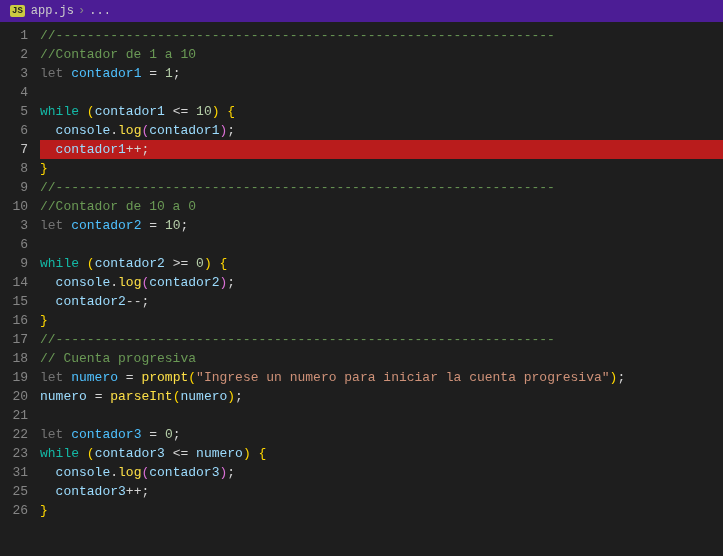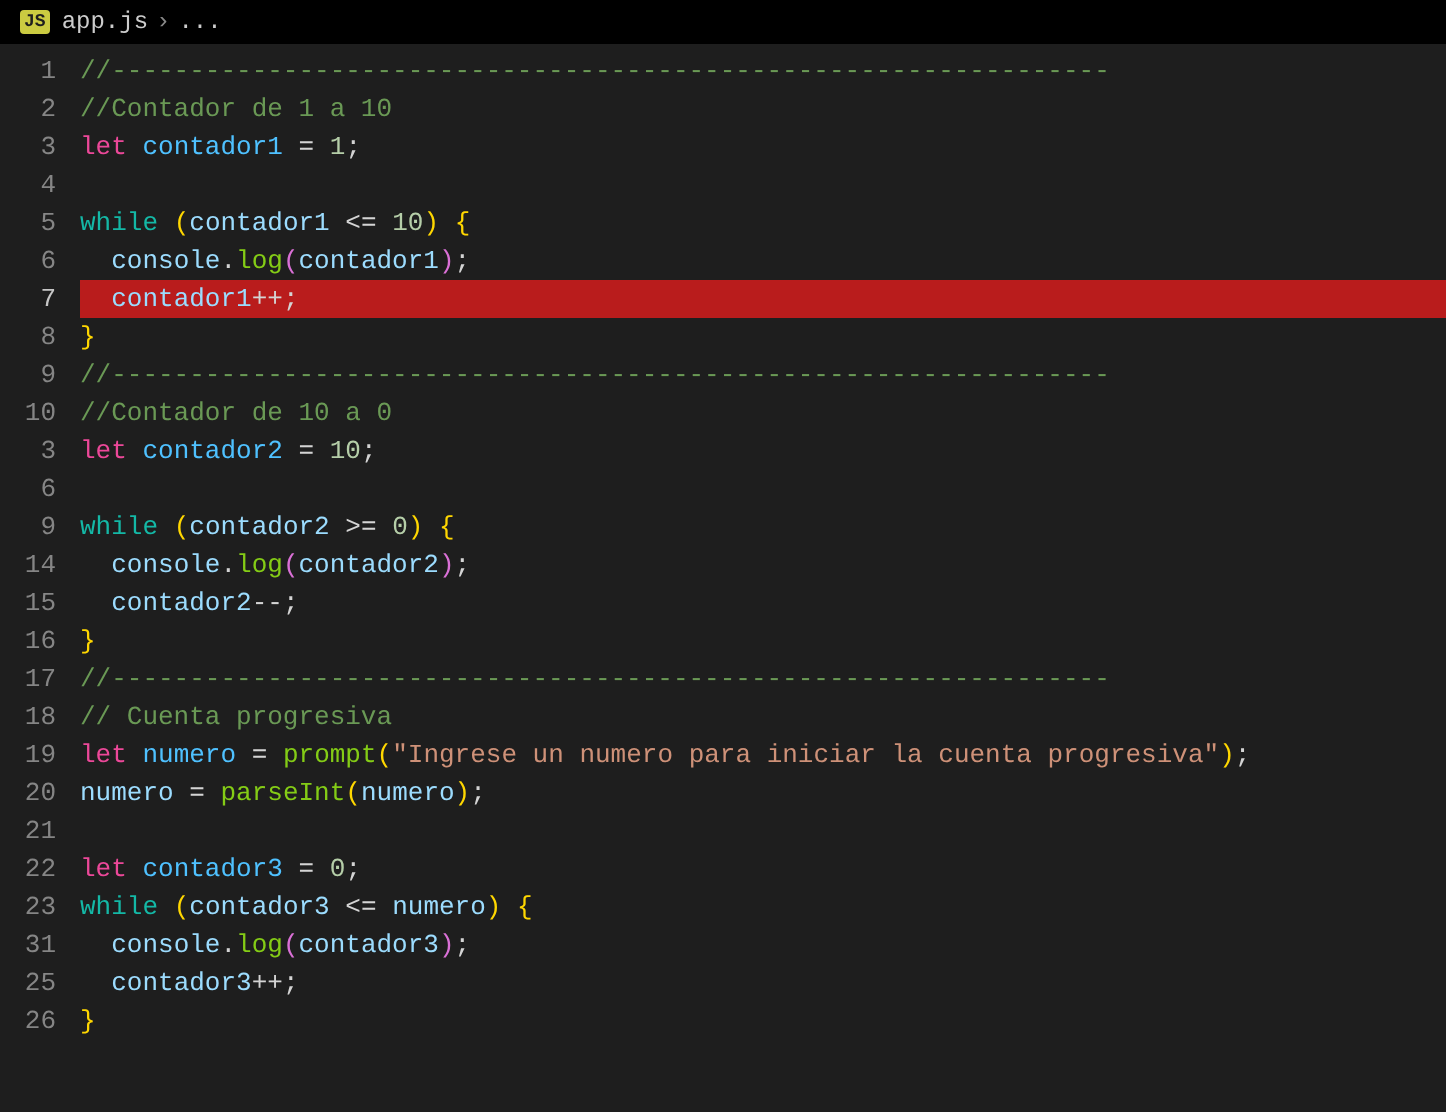--- a/index.html
+++ b/index.html
@@ -10,21 +10,21 @@
     color: #d4d4d4;
     width: 723px;
     height: 556px;
     overflow: hidden;
   }
   .breadcrumb {
     height: 22px;
     display: flex;
     align-items: center;
     padding: 0 10px;
-    background: #000000;
+    background: #4c1d95;
     color: #cccccc;
     font-size: 12px;
     gap: 4px;
   }
   .breadcrumb .js-badge {
     background: #cbcb41;
     color: #1e1e1e;
     font-weight: bold;
     font-size: 9px;
     padding: 1px 2px;
@@ -62,28 +62,28 @@
   }
   .line {
     height: 19px;
     line-height: 19px;
   }
   .line.activeLine {
     background: #b91c1c;
   }
   
   .tk-c   { color: #6A9955; }        
-  .tk-k   { color: #ec4899; }        
+  .tk-k   { color: #737373; }        
   .tk-cf  { color: #14b8a6; }        
   .tk-v   { color: #9CDCFE; }        
   .tk-vw  { color: #4FC1FF; }        
   .tk-n   { color: #B5CEA8; }        
   .tk-o   { color: #D4D4D4; }        
   .tk-obj { color: #9CDCFE; }        
-  .tk-fn  { color: #84cc16; }        
+  .tk-fn  { color: #fde047; }        
   .tk-s   { color: #CE9178; }        
   .tk-br  { color: #FFD700; }        
   .tk-b1  { color: #FFD700; }
   .tk-b2  { color: #DA70D6; }
 </style>
 </head>
 <body>
 
 <div class="breadcrumb">
   <span class="js-badge">JS</span>

